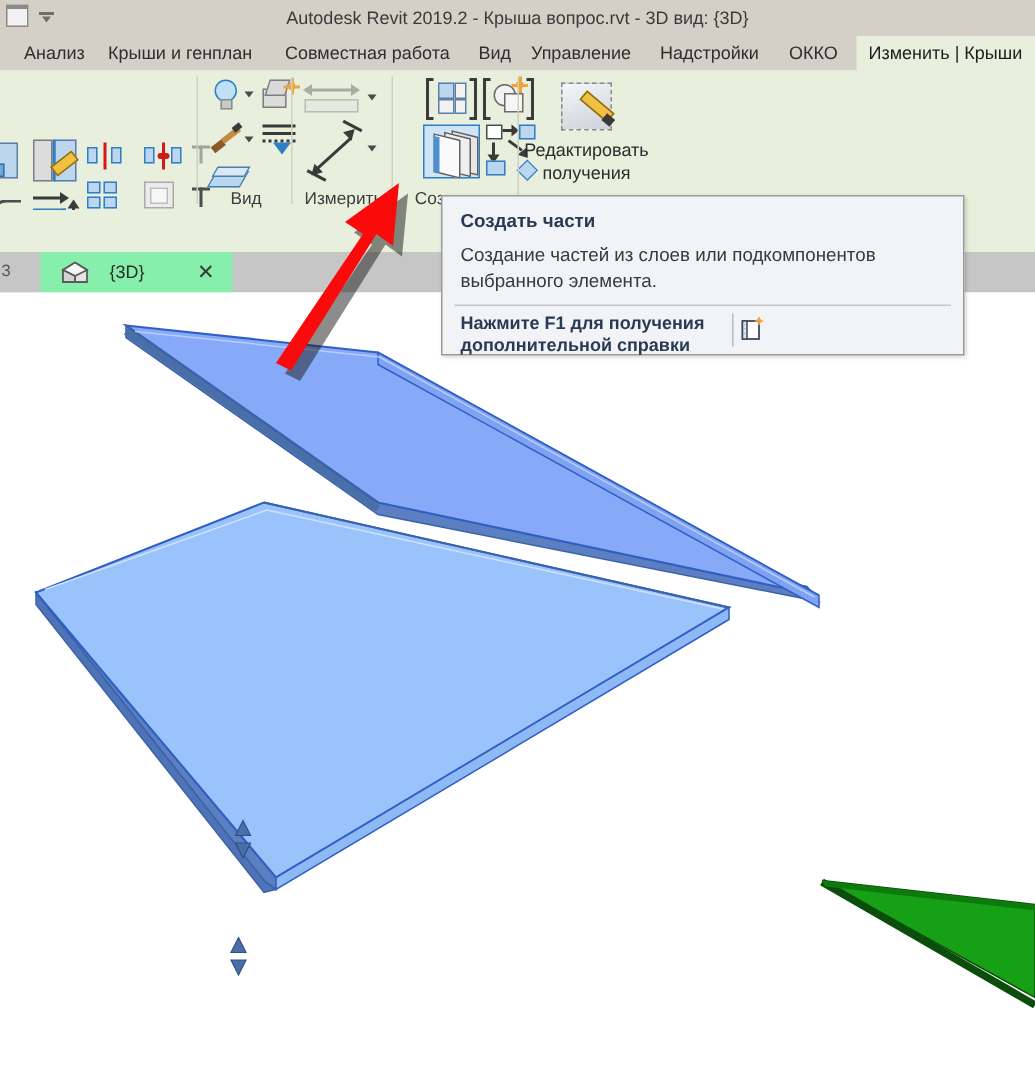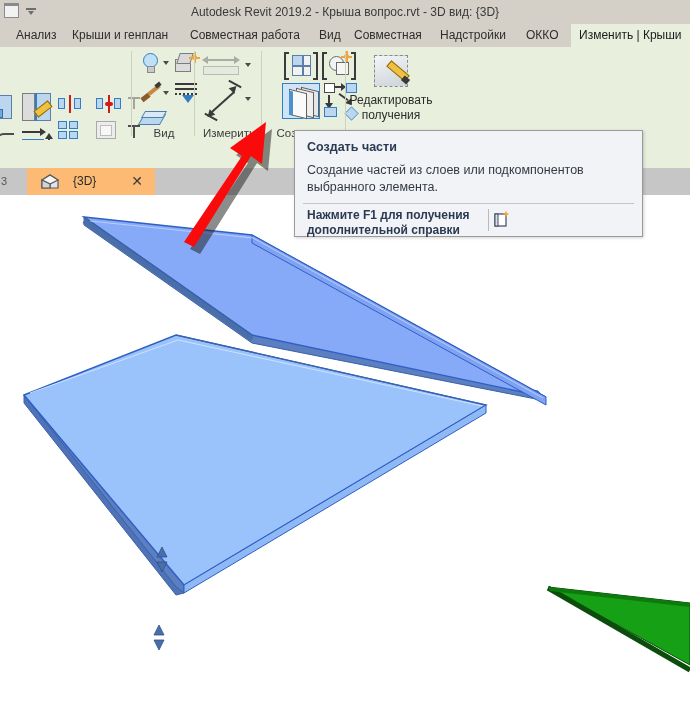--- a/index.html
+++ b/index.html
@@ -137,21 +137,21 @@
     box-sizing: border-box;
   }
 
   
   .viewstrip {
     position: absolute; left: 0; top: 168px; width: 690px; height: 27px;
     background: #c6c6c6;
   }
   .viewtab {
     position: absolute; left: 27px; top: 0; width: 128px; height: 27px;
-    background: #fdba74;
+    background: #86efac;
     box-sizing: border-box;
   }
   .viewtab-label {
     position: absolute; left: 46px; top: 0; height: 27px; line-height: 27px;
     font-size: 12px; color: #2b2b2b;
   }
   .viewtab-close {
     position: absolute; right: 12px; top: 0; height: 27px; line-height: 27px;
     font-size: 14px; color: #3a3a3a; cursor: default;
   }
@@ -223,21 +223,21 @@
       <div class="qat-caret"></div>
     </div>
     <div class="title-text">Autodesk Revit 2019.2 - Крыша вопрос.rvt - 3D вид: {3D}</div>
   </div>
 
   <div class="tabstrip">
     <div class="tab" style="left:8px;">Анализ</div>
     <div class="tab" style="left:64px;">Крыши и генплан</div>
     <div class="tab" style="left:182px;">Совместная работа</div>
     <div class="tab" style="left:311px;">Вид</div>
-    <div class="tab" style="left:346px;">Совместная</div>
+    <div class="tab" style="left:346px;">Управление</div>
     <div class="tab" style="left:432px;">Надстройки</div>
     <div class="tab" style="left:518px;">ОККО</div>
     <div class="tab active" style="left:571px;">Изменить | Крыши</div>
   </div>
 
   <div class="ribbon">
 
     <div class="panel" style="left:0; width:132px;margin-top:40px;">
 
       <div class="ico" style="left:-8px; top:8px; width:22px; height:26px;">

